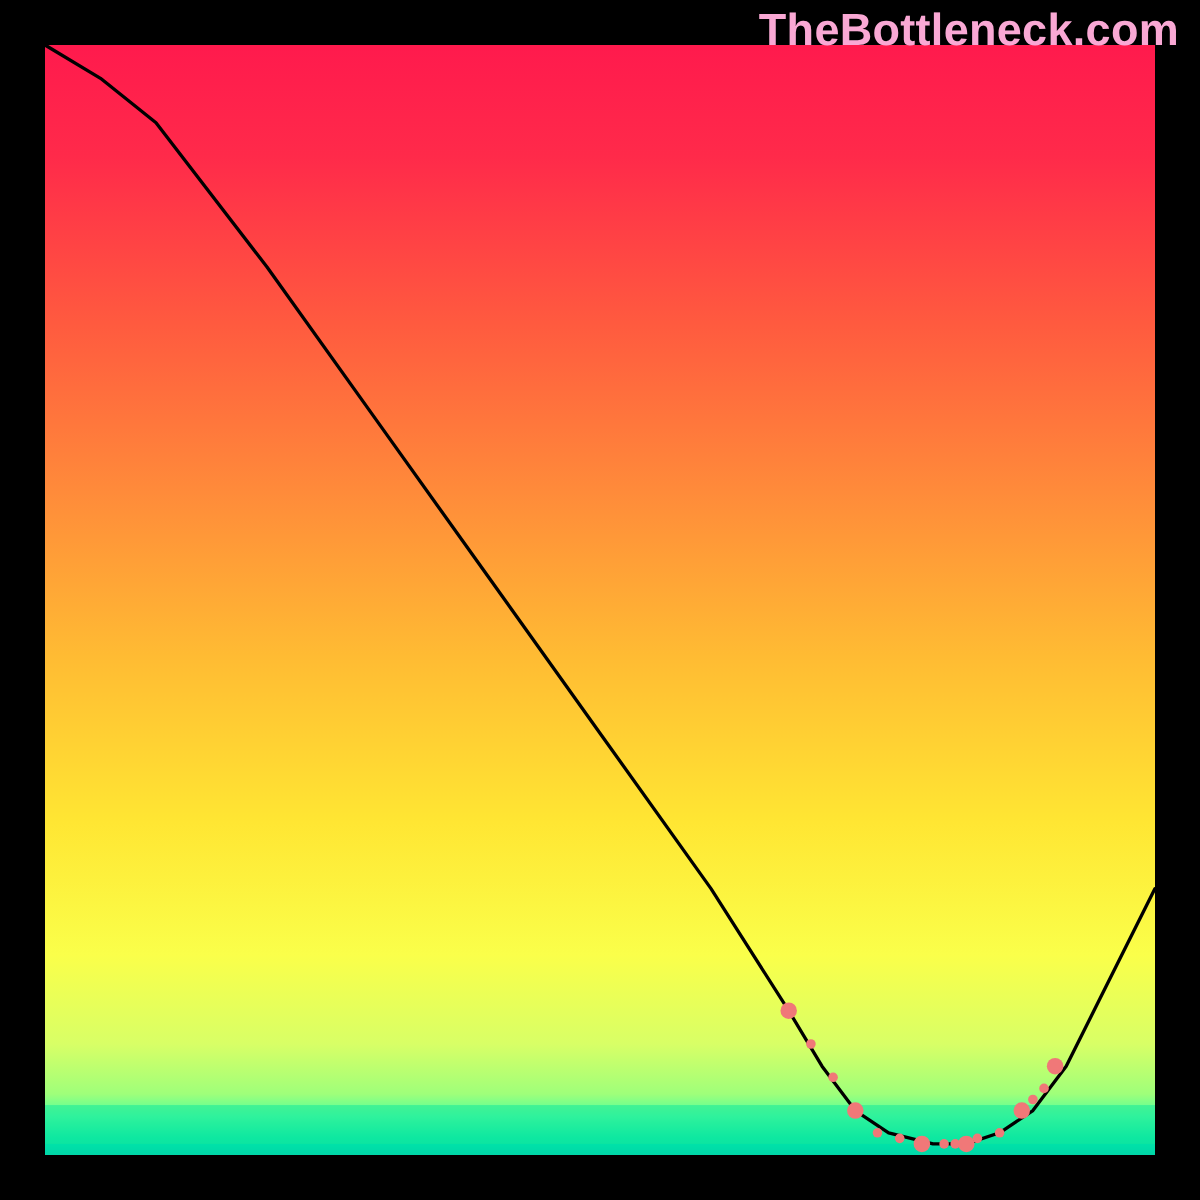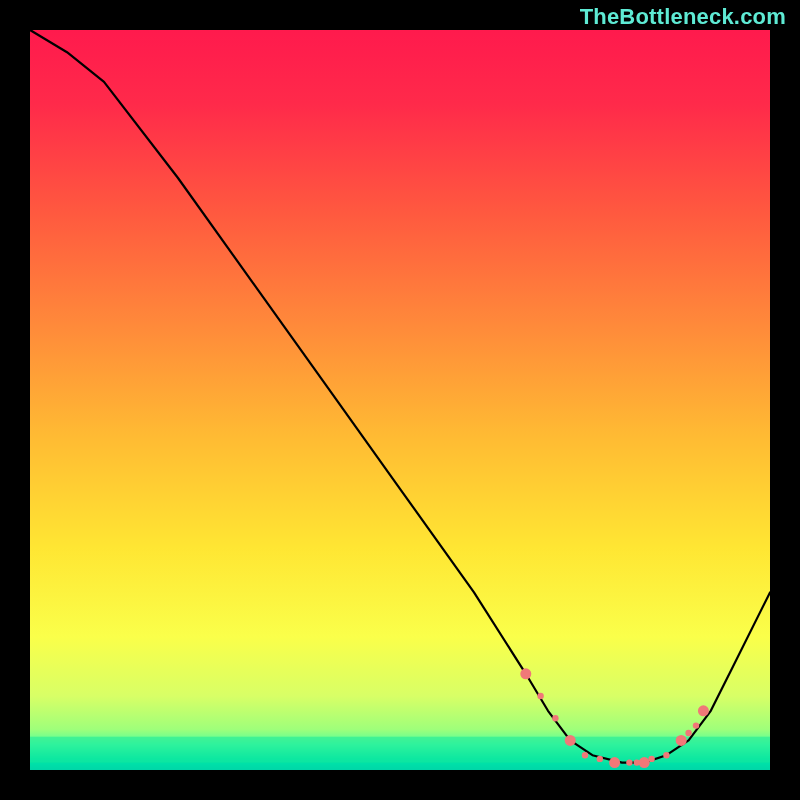--- a/index.html
+++ b/index.html
@@ -16,23 +16,23 @@
     height: 800px;
   }
   svg {
     display: block;
   }
   .watermark {
     position: absolute;
     top: 4px;
     right: 14px;
     font-family: Arial, Helvetica, sans-serif;
-    font-size: 22px;
+    font-size: 30px;
     font-weight: 600;
-    color: #5eead4;
+    color: #f9a8d4;
     letter-spacing: 0.2px;
     user-select: none;
   }
 </style>
 </head>
 <body>
 
 <div class="wrap">
 
   <svg width="800" height="800" viewBox="0 0 800 800">

